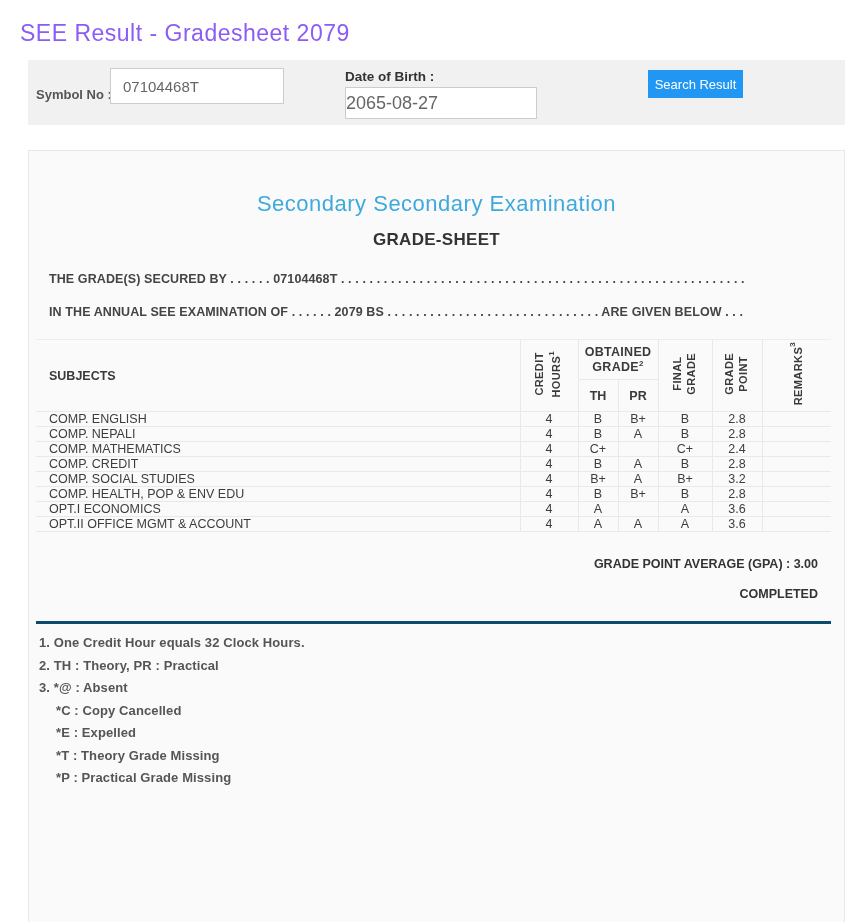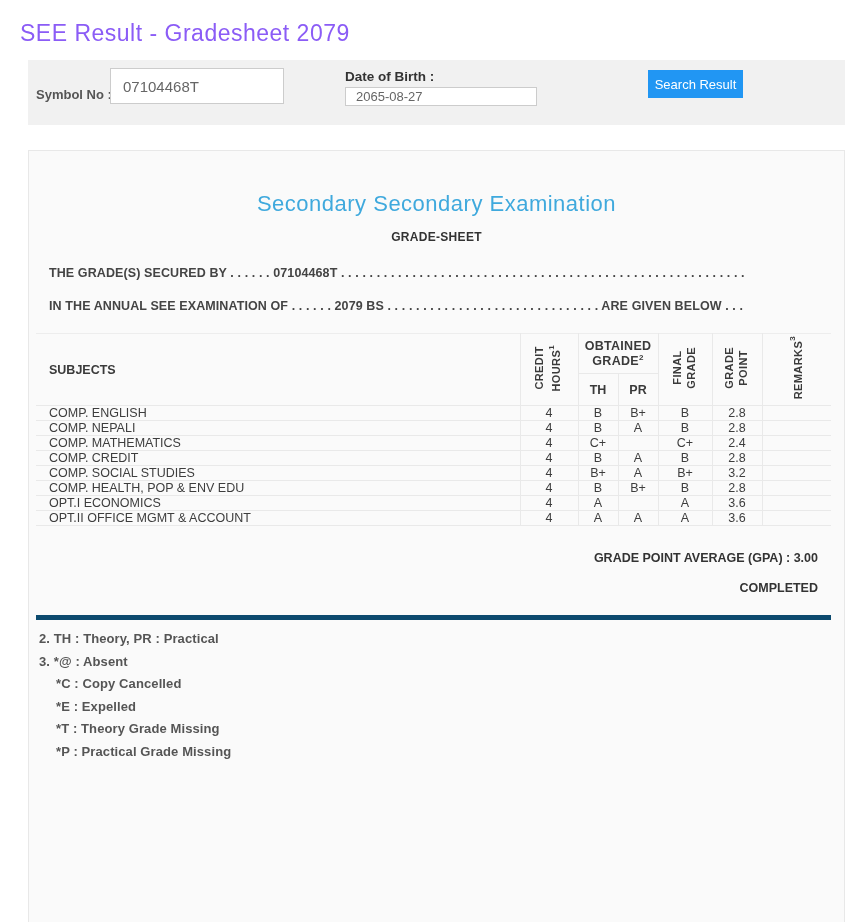--- a/index.html
+++ b/index.html
@@ -32,23 +32,23 @@
     border: 1px solid #ccc; background: #fff;
     font-size: 15px; color: #666; padding-left: 12px;
     font-family: "Liberation Sans", sans-serif;
   }
   .dob-label {
     position: absolute; left: 317px; top: 9px;
     font-size: 13.5px; font-weight: bold; color: #333;
   }
   .dob-input {
     position: absolute; left: 317px; top: 27px;
-    width: 192px; height: 19px;
+    width: 192px; height: 32px;
     border: 1px solid #ccc; background: #fff;
-    font-size: 13px; color: #666; padding-left: 10px;
+    font-size: 18px; color: #666; 
     font-family: "Liberation Sans", sans-serif;
   }
   .search-btn {
     position: absolute; left: 620px; top: 10px;
     width: 95px; height: 28px;
     background: #2196f3; color: #fff;
     border: none; font-size: 13px;
     font-family: "Liberation Sans", sans-serif;
     cursor: pointer;
   }
@@ -60,21 +60,21 @@
     border: 1px solid #e8e8e8;
     color: #3d3d3d;
   }
   .exam-title {
     margin-top: 40px; text-align: center;
     font-size: 22px; font-weight: 400;
     color: #3fa9dd; letter-spacing: 0.5px;
   }
   .sheet-subtitle {
     margin-top: 13px; text-align: center;
-    font-size: 12px; font-weight: bold; color: #333;
+    font-size: 17px; font-weight: bold; color: #333;
     letter-spacing: 0.3px;
   }
   .statements { margin: 22px 18px 0 20px; }
   .statement-line {
     font-size: 12.5px; font-weight: 600; color: #444;
     margin-bottom: 15.5px; white-space: nowrap; overflow: hidden;
     letter-spacing: 0.1px;
     margin-top: 19px;
   }
   
@@ -112,21 +112,21 @@
     writing-mode: vertical-rl;
     transform: rotate(180deg);
     display: inline-block;
     font-size: 11px; line-height: 1.25;
     letter-spacing: 0.4px; white-space: nowrap;
   }
   sup { font-size: 8px; }
   
   .summary {
     margin: 0 0 0 7px; width: 795px;
-    border-bottom: 5px solid #0c4a6e;
+    border-bottom: 3px solid #0c4a6e;
     padding: 25px 13px 20px 0;
     text-align: right;
   }
   .gpa-line { font-size: 12.5px; font-weight: 600; color: #333; }
   .status-line { font-size: 12.5px; font-weight: 600; color: #333; margin-top: 16px; }
   
   .notes { margin: 11px 0 0 10px; }
   .note-line {
     font-size: 13px; font-weight: 600; color: #555;
     margin-bottom: 7.5px; letter-spacing: 0.1px;
@@ -255,20 +255,21 @@
         </tr>
       </tbody>
   </table>
 
   <div class="summary">
     <div class="gpa-line">GRADE POINT AVERAGE (GPA) : 3.00</div>
     <div class="status-line">COMPLETED</div>
   </div>
 
   <div class="notes" id="notes-list">
+      <div class="note-line">1. One Credit Hour equals 32 Clock Hours.</div>
       <div class="note-line">2. TH : Theory, PR : Practical</div>
       <div class="note-line">3. *@ : Absent</div>
       <div class="note-line indent">*C : Copy Cancelled</div>
       <div class="note-line indent">*E : Expelled</div>
       <div class="note-line indent">*T : Theory Grade Missing</div>
       <div class="note-line indent">*P : Practical Grade Missing</div>
     </div>
 
 </div>
 

